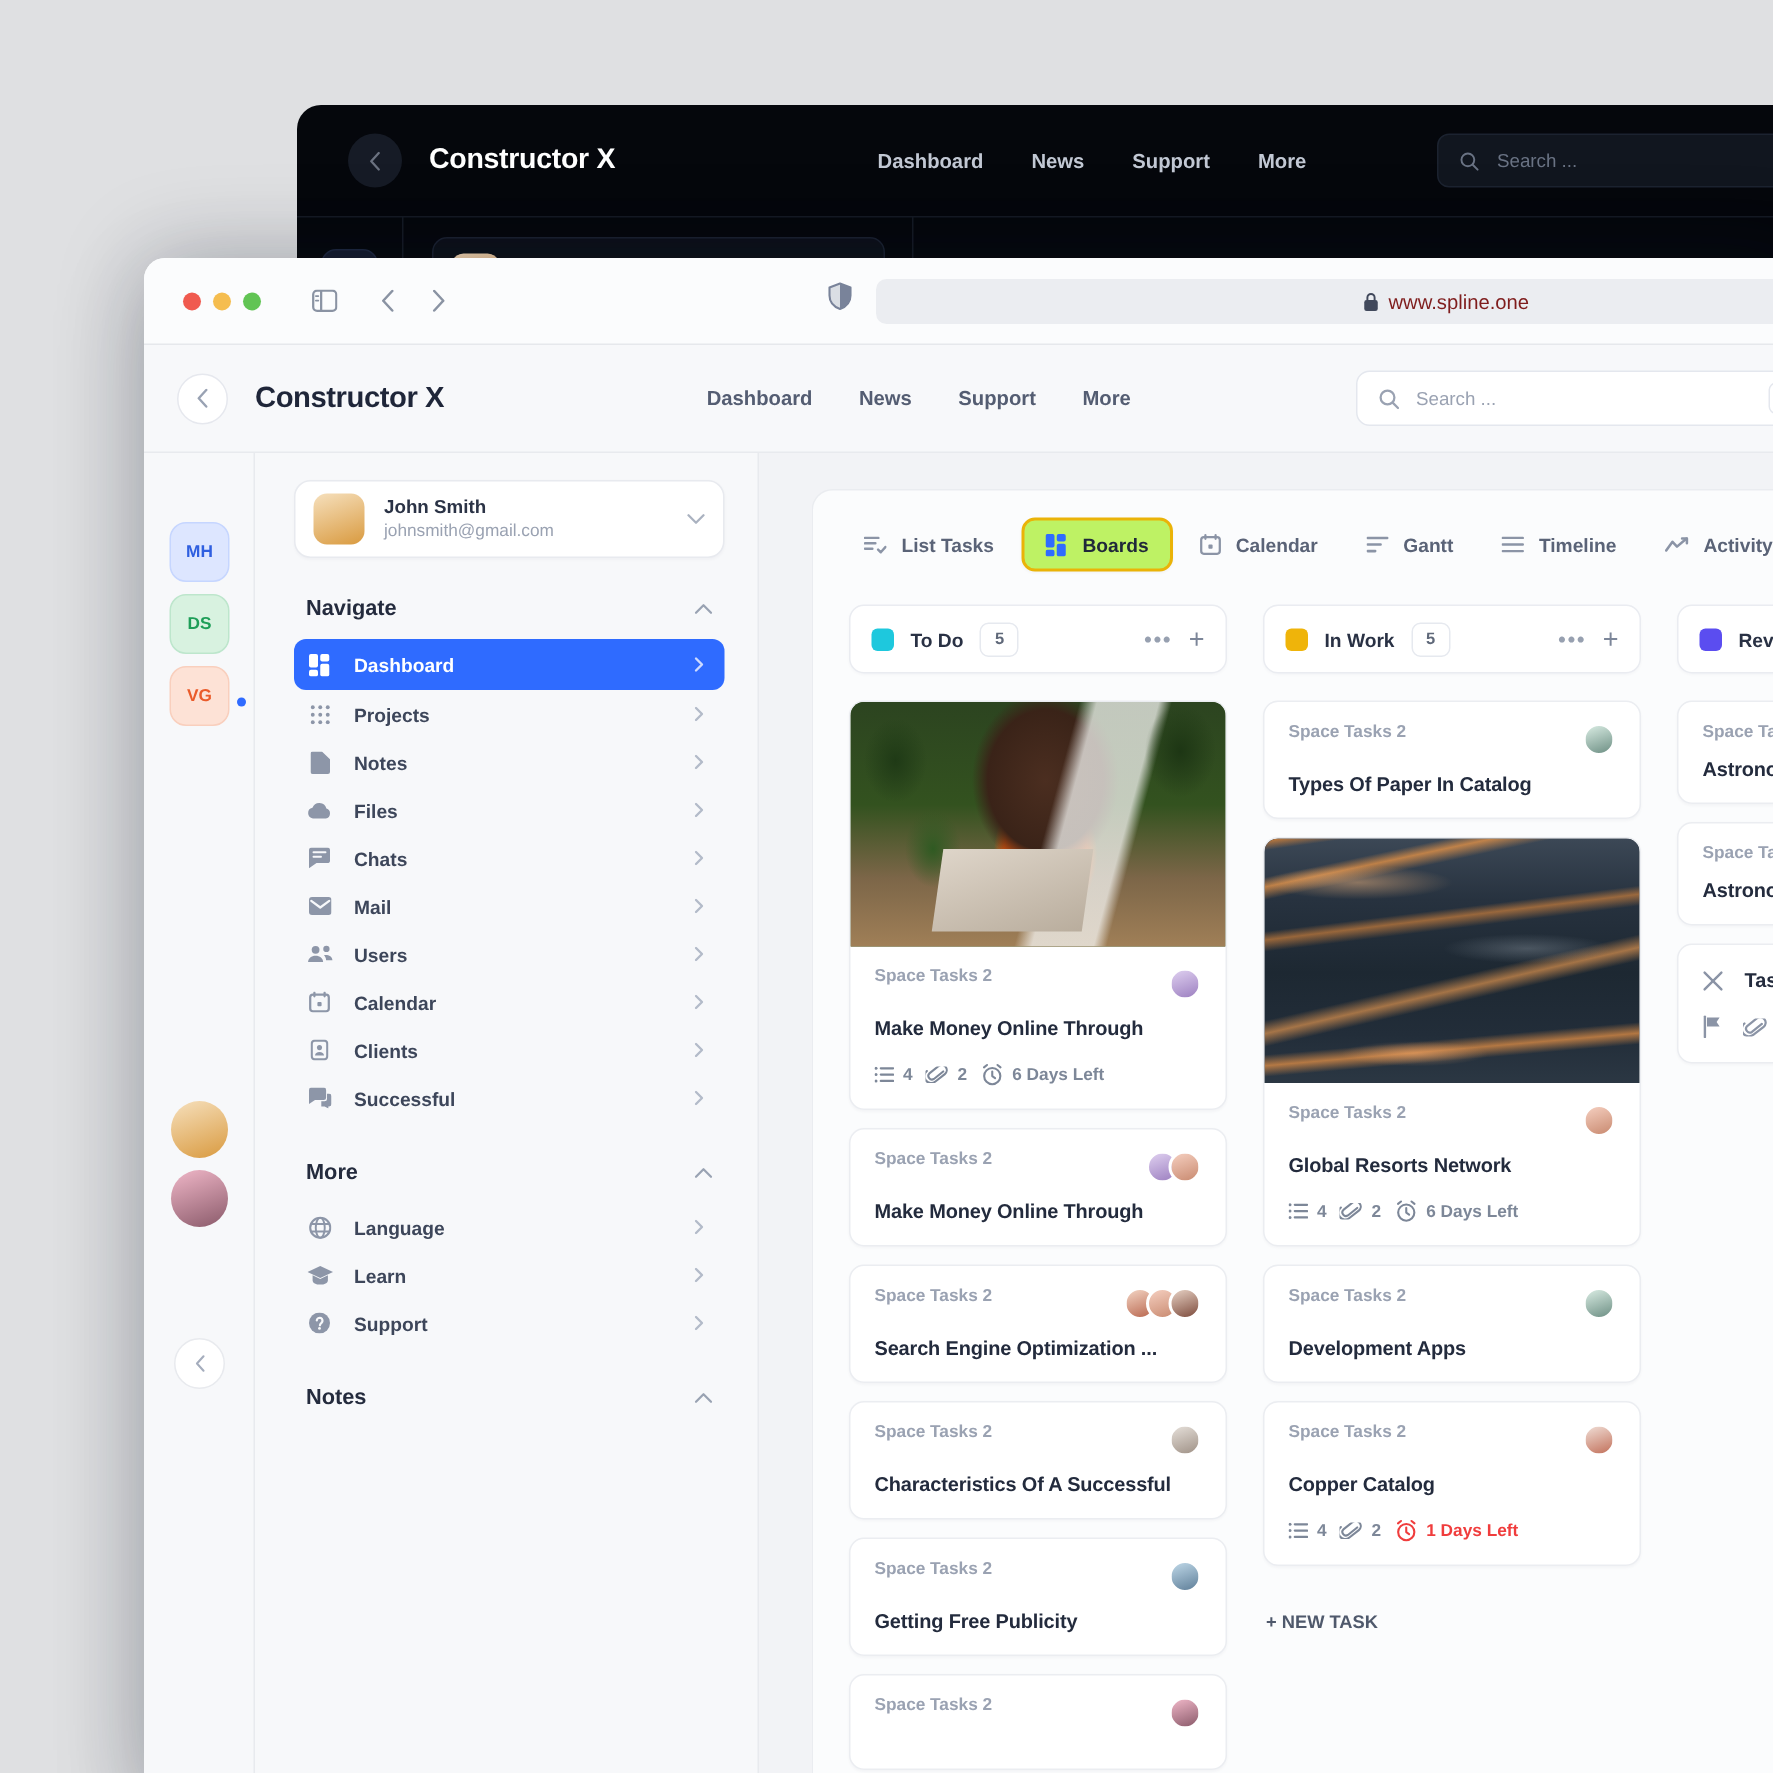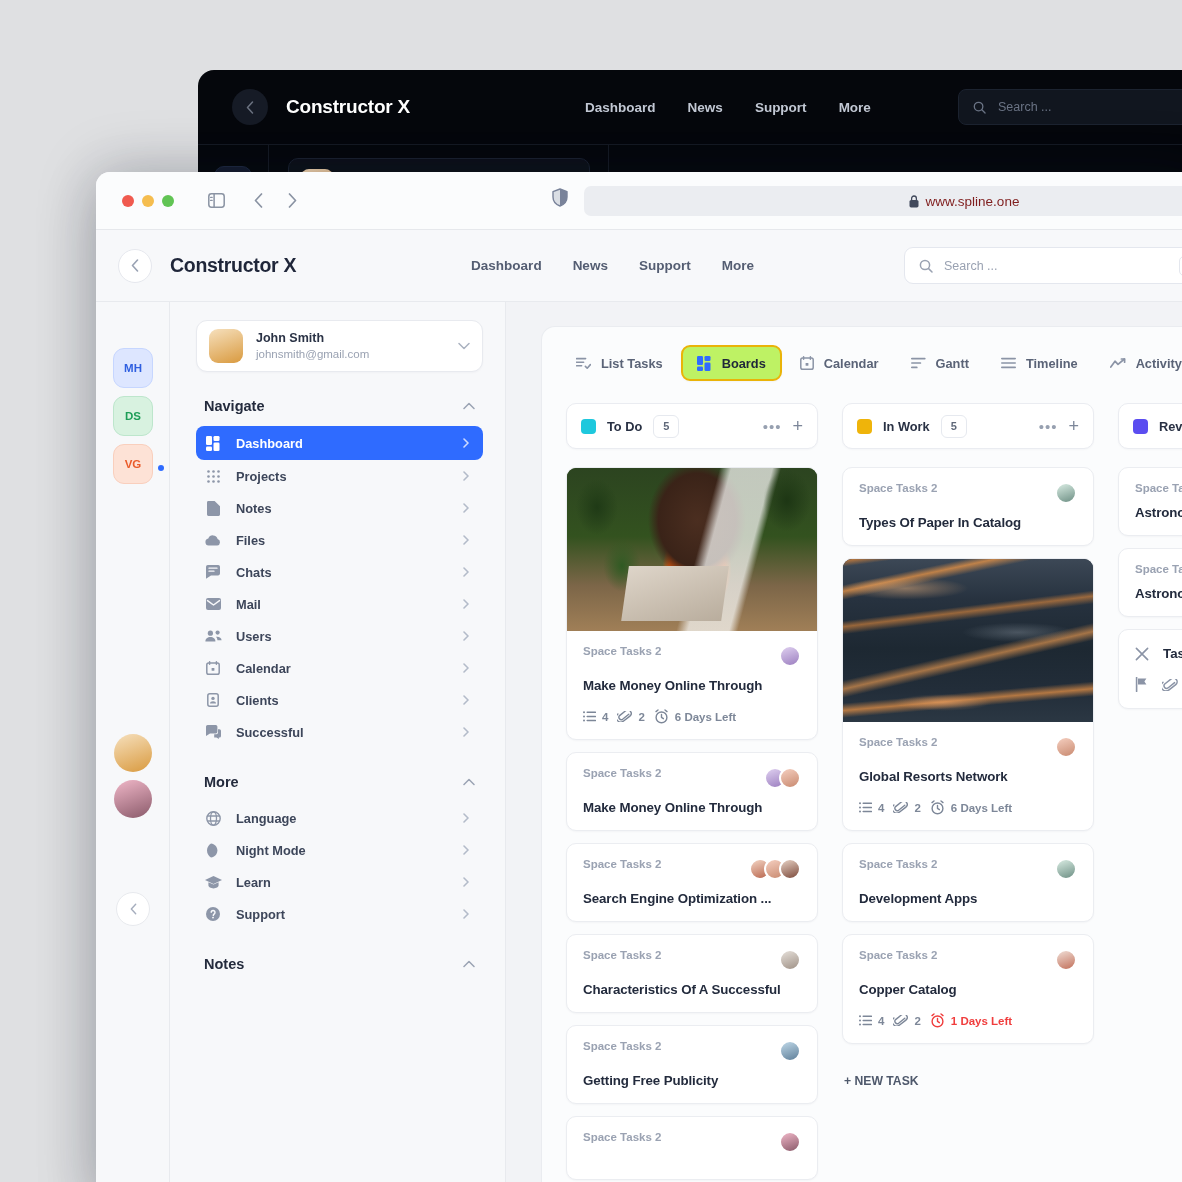--- a/index.html
+++ b/index.html
@@ -615,33 +615,20 @@
               </svg>
           </span>
           <span class="nav-lbl">Language</span>
           <span class="nav-arrow">
               <svg width="6" height="10" viewBox="0 0 6 10" fill="none">
                 <path d="M1 1L5 5L1 9" stroke="currentColor" stroke-width="1.6" stroke-linecap="round" stroke-linejoin="round"></path>
               </svg>
             </span>
         </div>
 
-        <div class="nav-item">
-          <span class="nav-ico">
-            <svg width="13" height="15" viewBox="0 0 13 15" fill="currentColor">
-                <path d="M4 0.4C1.6 1.8 0 4.4 0 7.4c0 3 1.6 5.6 4 7 3.6-0.4 6.4-3.4 6.4-7S7.6 0.8 4 0.4z"></path>
-              </svg>
-          </span>
-          <span class="nav-lbl">Night Mode</span>
-          <span class="nav-arrow">
-              <svg width="6" height="10" viewBox="0 0 6 10" fill="none">
-                <path d="M1 1L5 5L1 9" stroke="currentColor" stroke-width="1.6" stroke-linecap="round" stroke-linejoin="round"></path>
-              </svg>
-            </span>
-        </div>
 
         <div class="nav-item">
           <span class="nav-ico">
             <svg width="17" height="13" viewBox="0 0 17 13" fill="currentColor">
                 <path d="M8.5 0L17 4l-8.5 4L0 4 8.5 0z"></path>
                 <path d="M3.4 6.2v3.4c0 1.6 2.3 2.8 5.1 2.8s5.1-1.2 5.1-2.8V6.2L8.5 8.6 3.4 6.2z"></path>
               </svg>
           </span>
           <span class="nav-lbl">Learn</span>
           <span class="nav-arrow">

